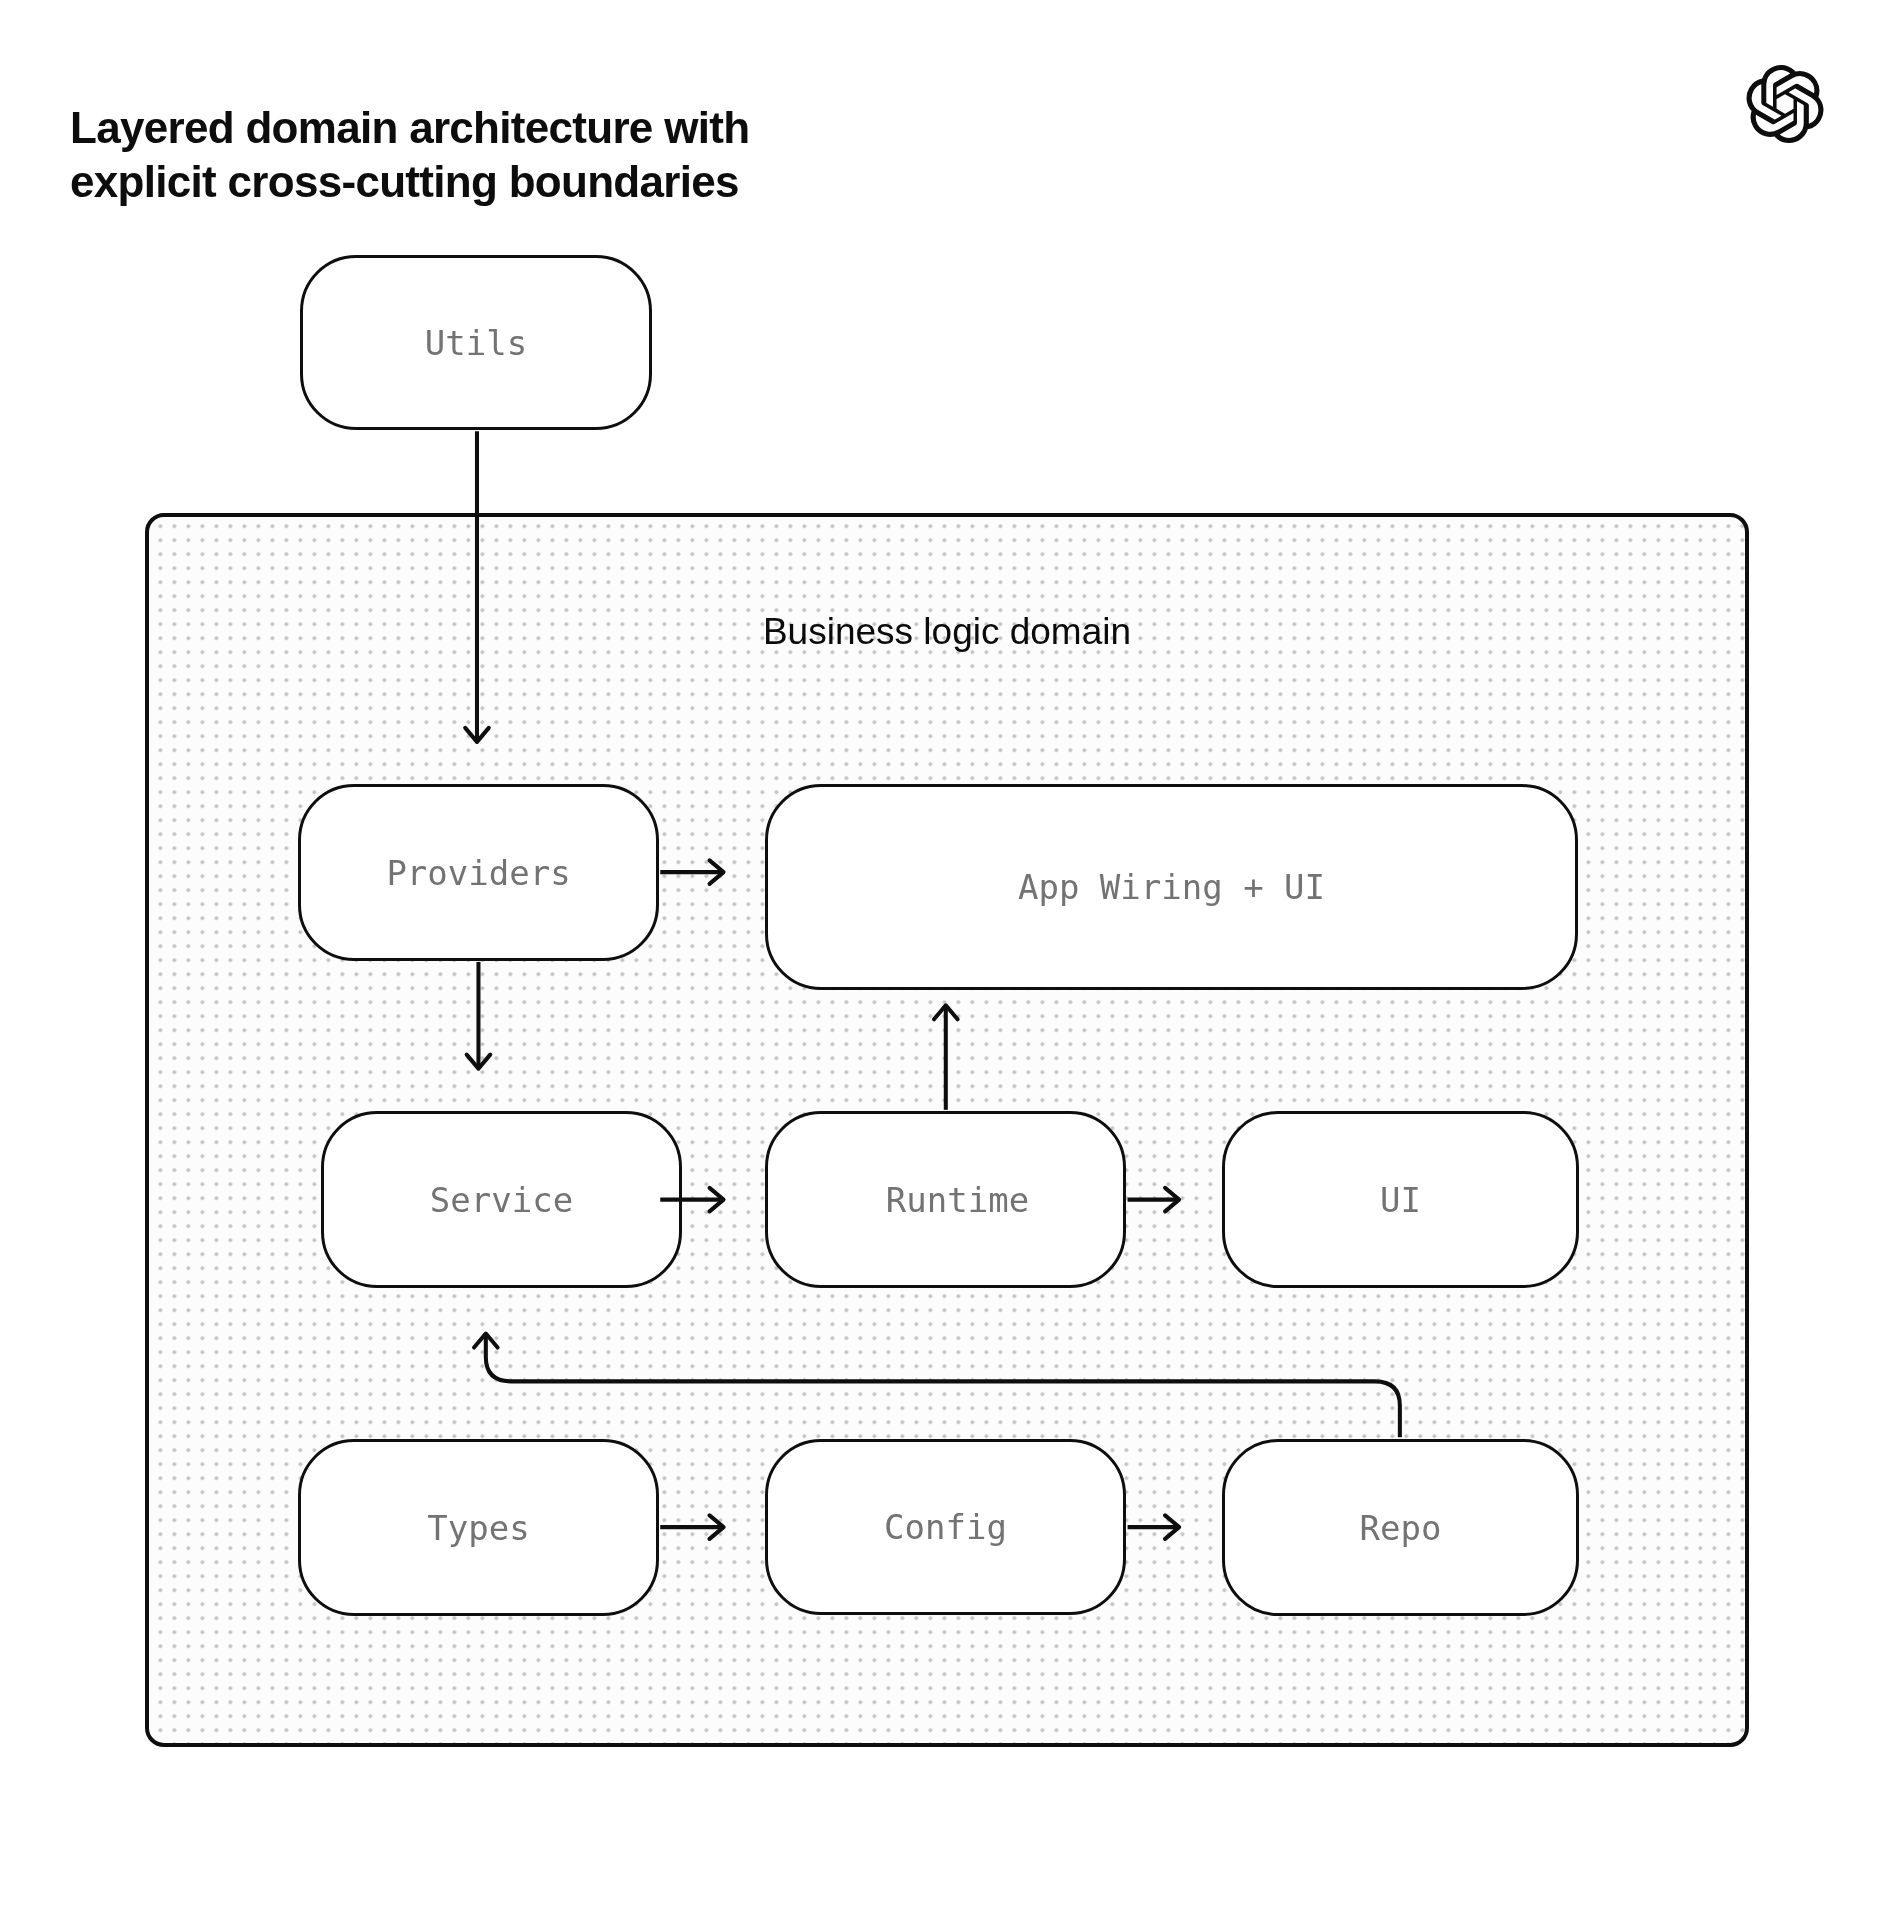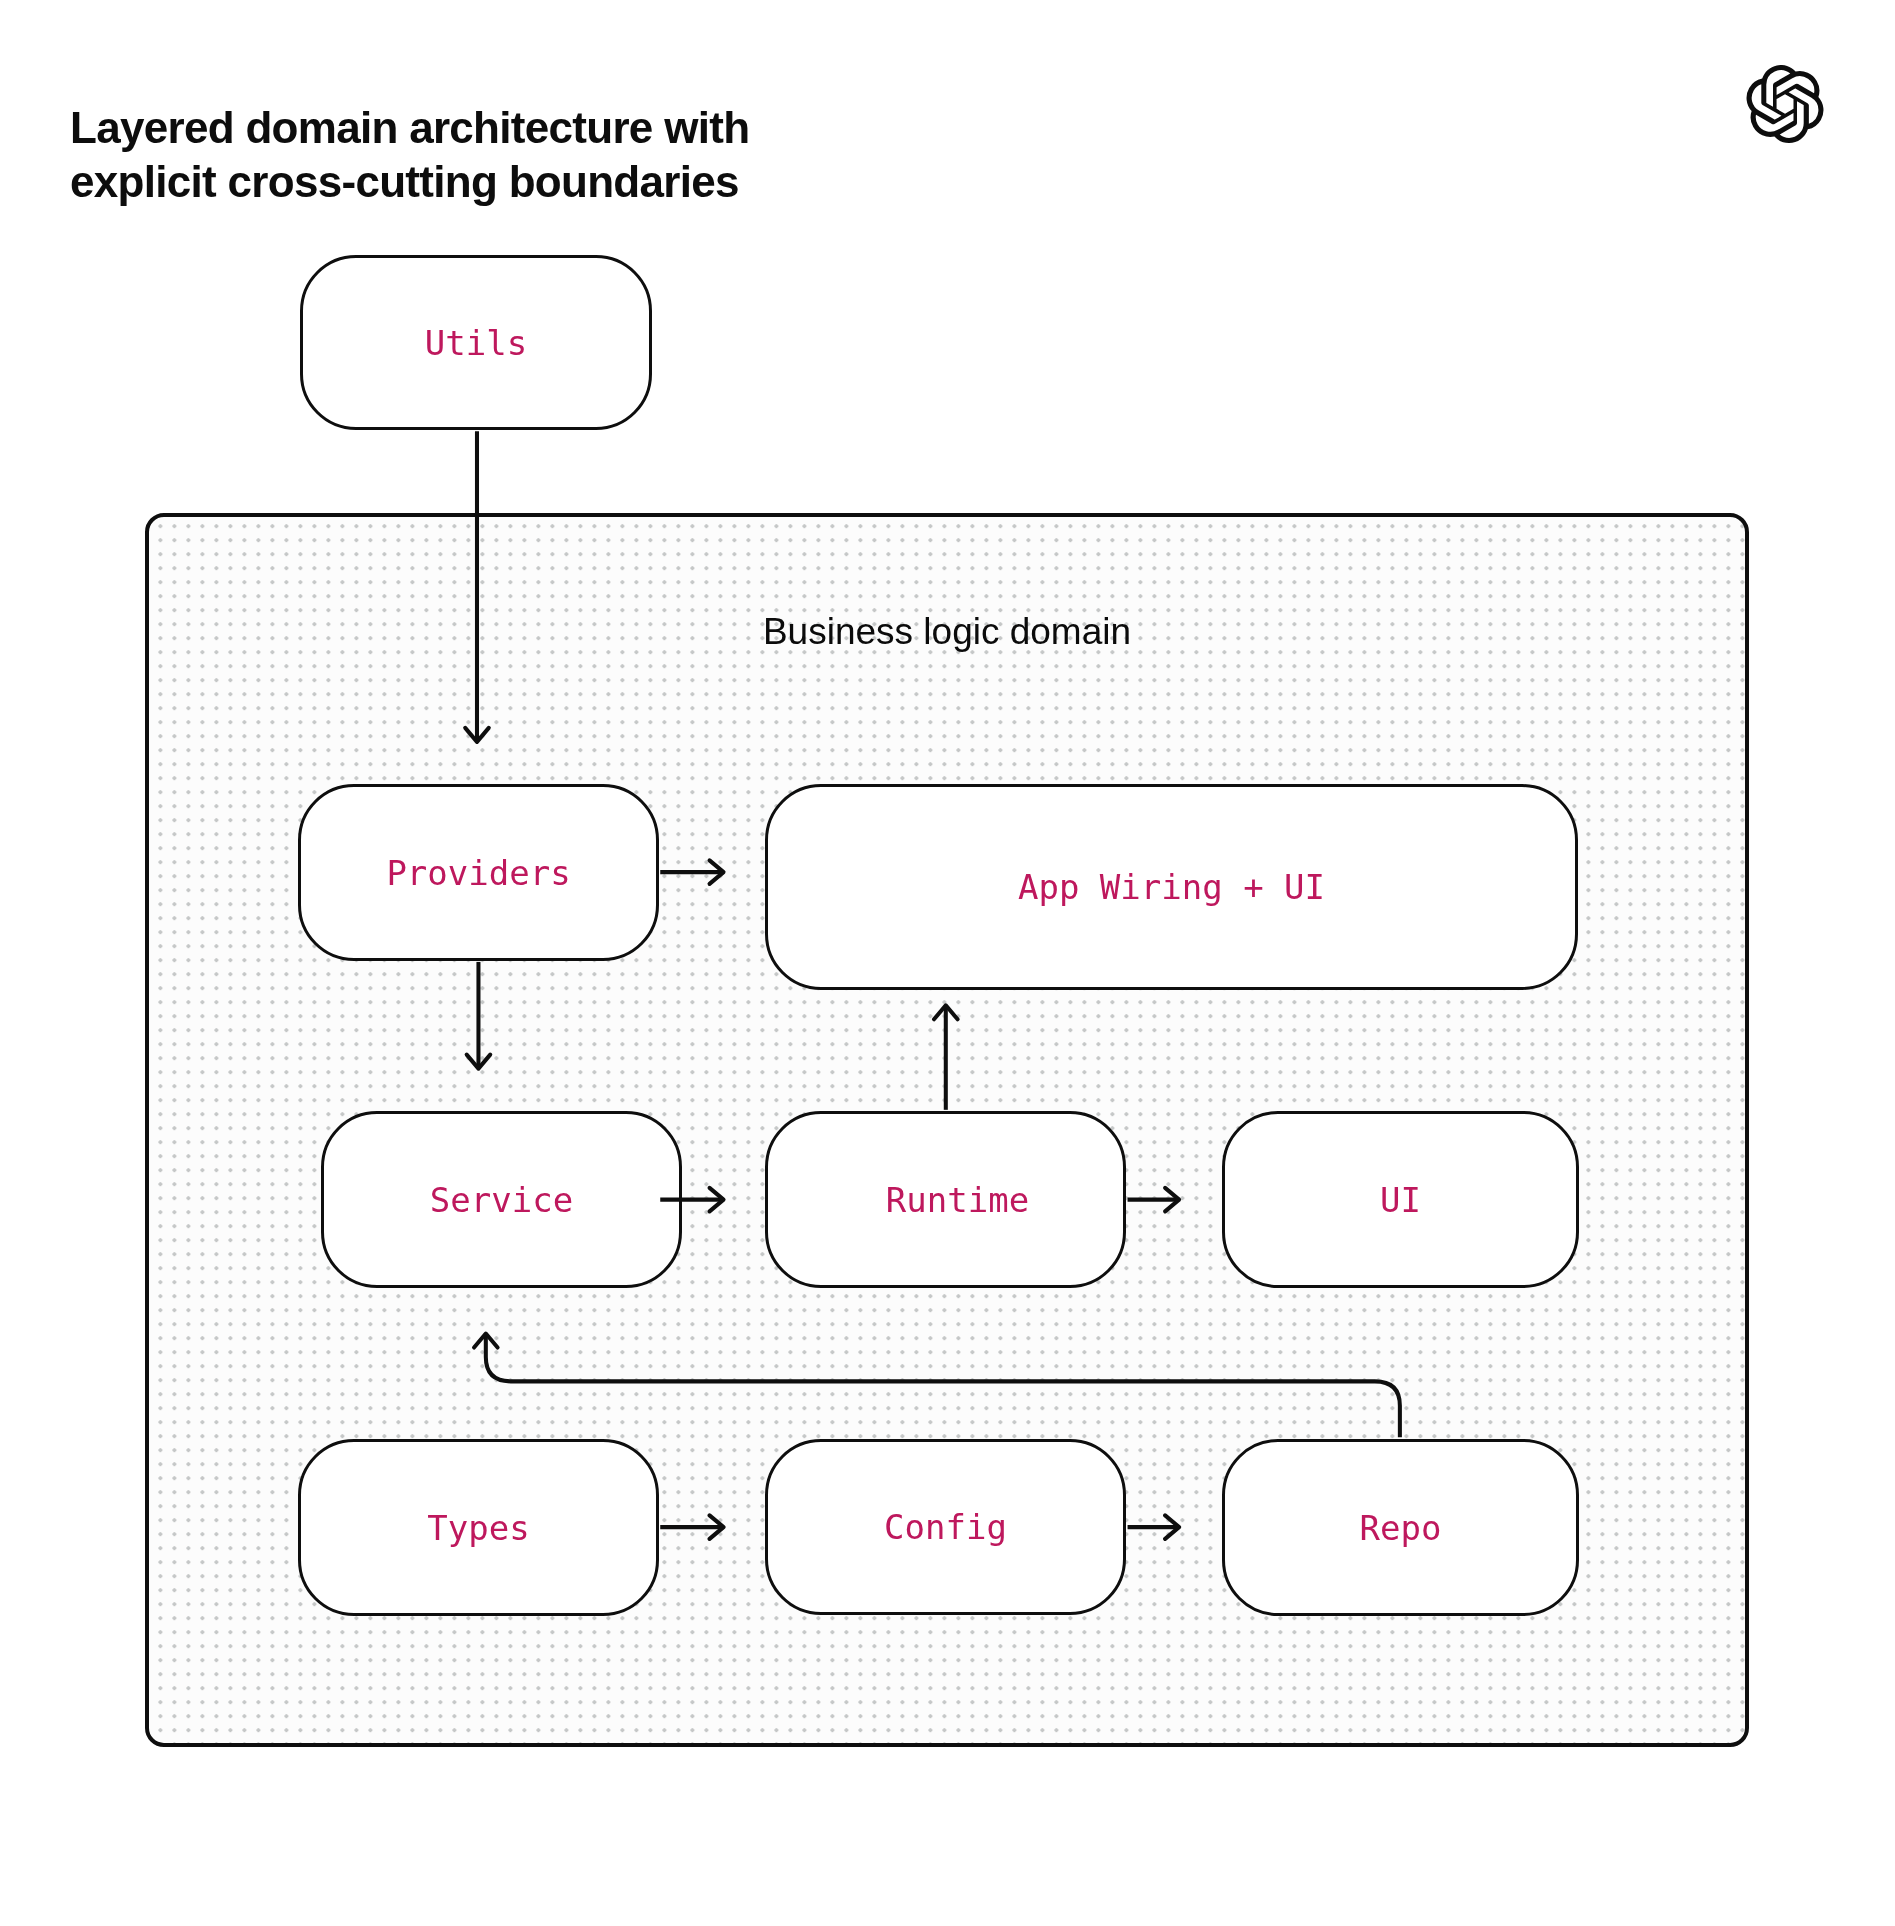--- a/index.html
+++ b/index.html
@@ -64,21 +64,21 @@
     position: absolute;
     box-sizing: border-box;
     background: #ffffff;
     border: 3.7px solid #0e0e0e;
     border-radius: 56px;
     display: flex;
     align-items: center;
     justify-content: center;
     font-family: "DejaVu Sans Mono", monospace;
     font-size: 34px;
-    color: #be185d;
+    color: #737373;
     white-space: nowrap;
   }
   .n-utils     { left: 300px;  top: 255px;  width: 352px;  height: 175px; }
   .n-providers { left: 298px;  top: 784px; width: 361px;  height: 177px; }
   .n-appwiring { left: 765px; top: 784px; width: 813px; height: 206px; }
   .n-service   { left: 298px;  top: 1111px; width: 361px;  height: 177px; margin-left: 23px; }
   .n-runtime   { left: 765px; top: 1111px; width: 361px;  height: 177px; padding-left: 24px; }
   .n-ui        { left: 1222px; top: 1111px; width: 357px;  height: 177px; text-align: center; }
   .n-types     { left: 298px;  top: 1439px; width: 361px;  height: 177px; }
   .n-config    { left: 765px; top: 1439px; width: 361px;  height: 176px; }

